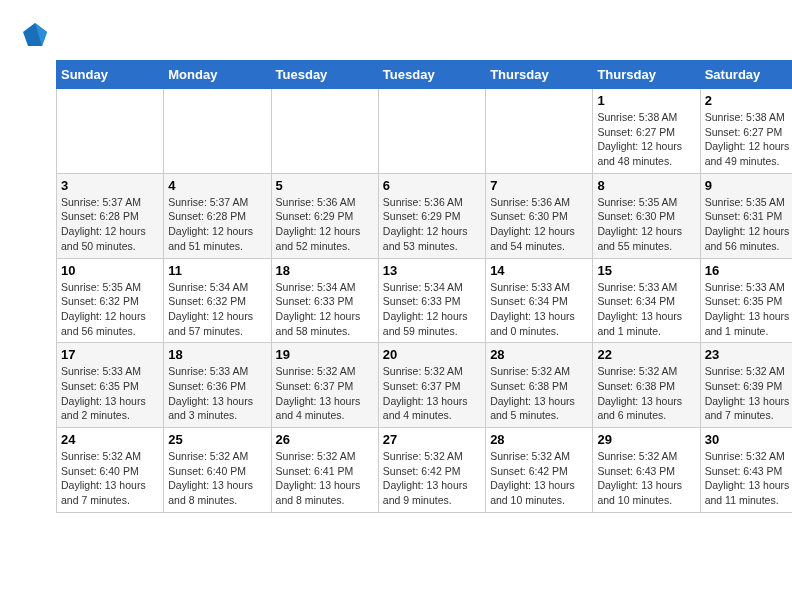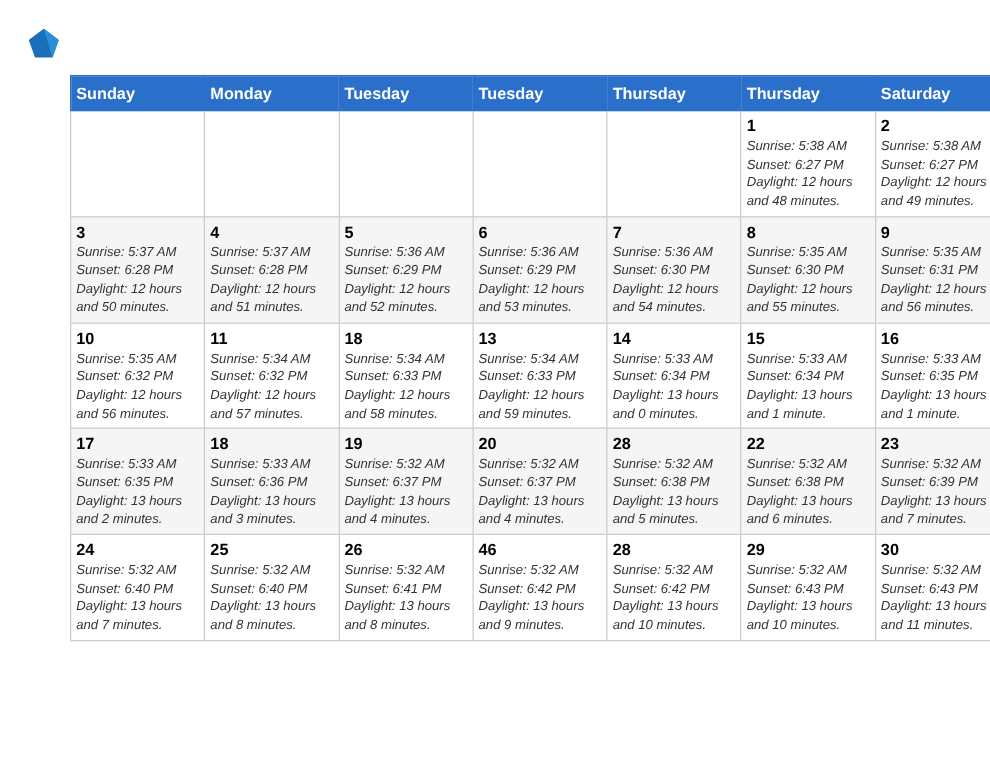--- a/index.html
+++ b/index.html
@@ -81,21 +81,20 @@
     .day-num {
       font-weight: bold;
       font-size: 13px;
       display: block;
       margin-bottom: 2px;
     }
     .day-info {
       font-size: 10.5px;
       color: #333;
       line-height: 1.4;
-      font-style: italic;
     }
     .empty-cell {
       background: #fff !important;
     }
   </style>
 </head>
 <body>
 
 <div class="header-area">
   <div class="logo">
@@ -317,21 +316,21 @@
 and 8 minutes.</div>
         </td>
         <td>
           <span class="day-num">26</span>
           <div class="day-info" style="white-space: pre-line;">Sunrise: 5:32 AM
 Sunset: 6:41 PM
 Daylight: 13 hours
 and 8 minutes.</div>
         </td>
         <td>
-          <span class="day-num">46</span>
+          <span class="day-num">27</span>
           <div class="day-info" style="white-space: pre-line;">Sunrise: 5:32 AM
 Sunset: 6:42 PM
 Daylight: 13 hours
 and 9 minutes.</div>
         </td>
         <td>
           <span class="day-num">28</span>
           <div class="day-info" style="white-space: pre-line;">Sunrise: 5:32 AM
 Sunset: 6:42 PM
 Daylight: 13 hours

